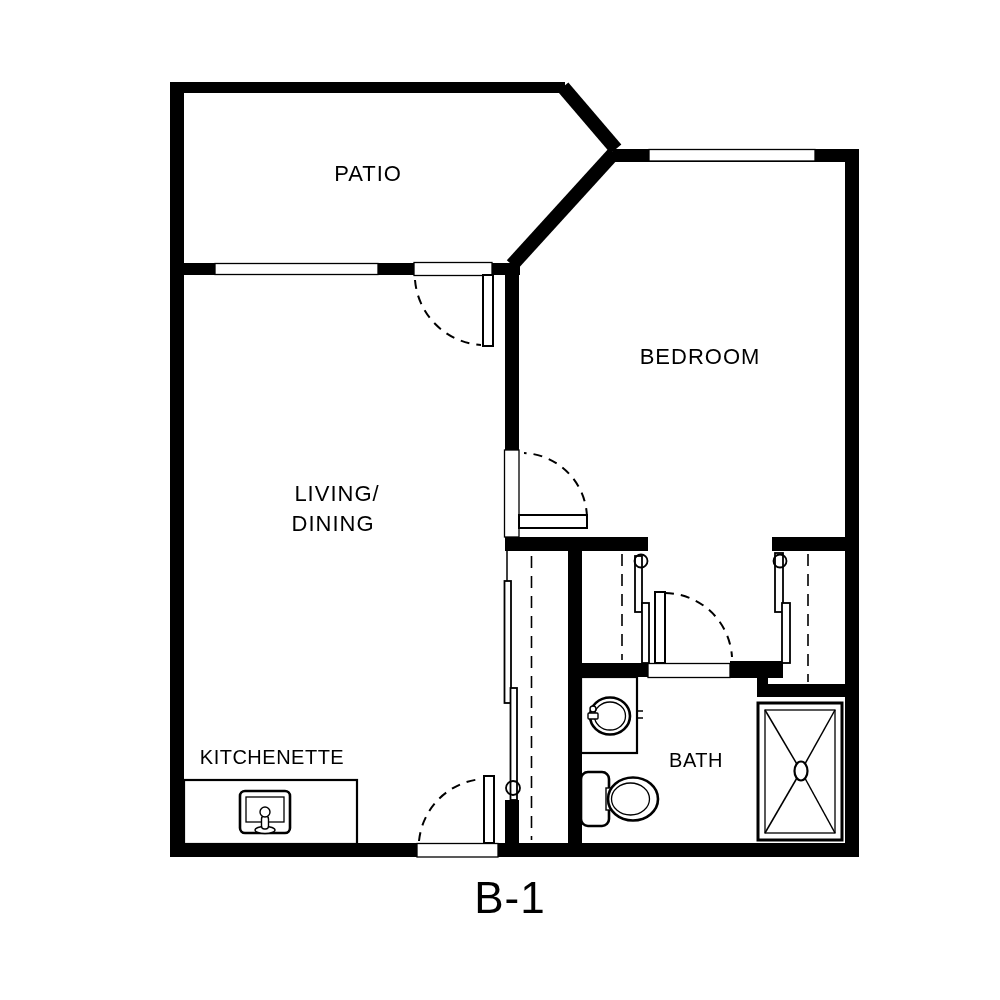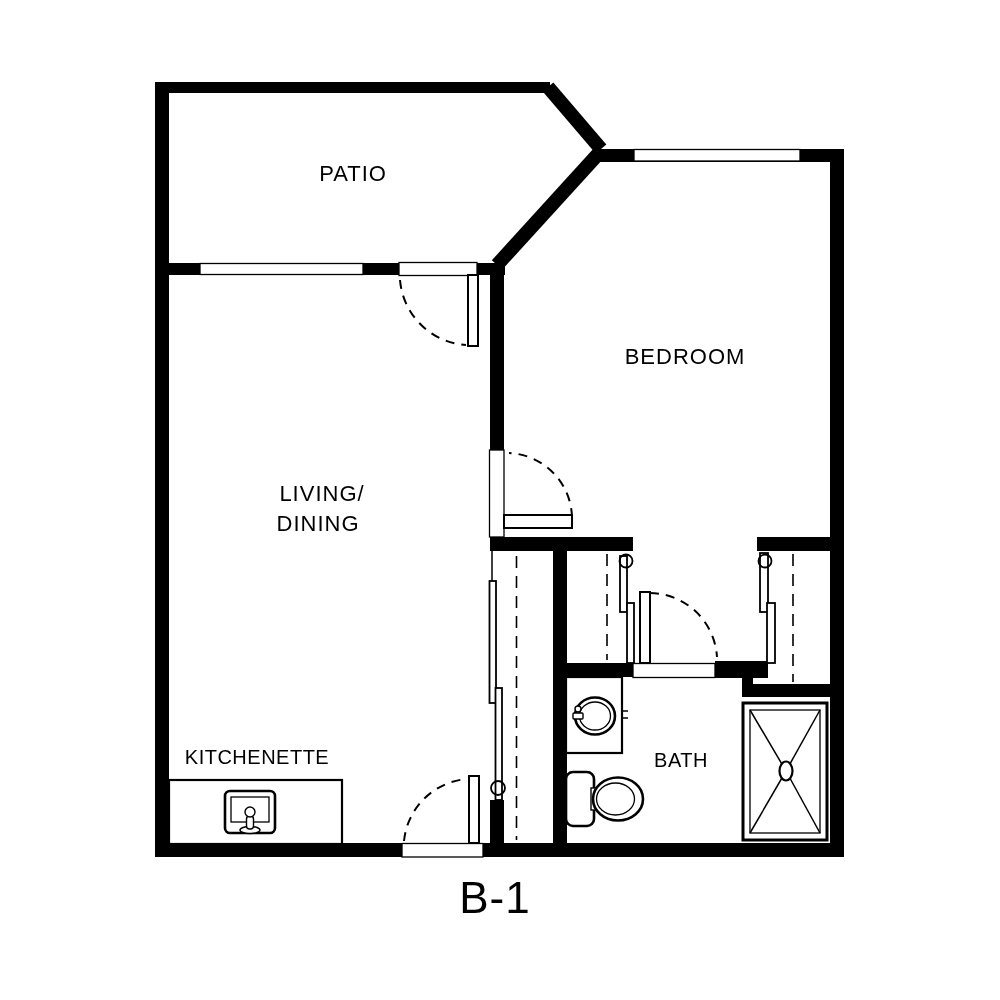--- a/index.html
+++ b/index.html
@@ -1,17 +1,17 @@
 <!DOCTYPE html>
 <html style="--wall: #000000; --bg: #ffffff;"><head>
 <meta charset="utf-8">
 <style>
   :root { --wall:#000000; --bg:#ffffff; }
   html,body { margin:0; padding:0; background:var(--bg); }
-  .stage { width:824px; height:1000px; background:var(--bg); position:relative; }
+  .stage { width:824px; height:1000px; background:var(--bg); position:relative;margin-left:15px; }
   svg { display:block; }
   .wall   { fill:var(--wall); }
   .awall  { stroke:var(--wall); stroke-width:14; }
   .win    { fill:var(--bg); stroke:var(--wall); stroke-width:1.3; }
   .leaf   { fill:var(--bg); stroke:var(--wall); stroke-width:2; }
   .arc    { fill:none; stroke:var(--wall); stroke-width:2; stroke-dasharray:9 7; }
   .panel  { fill:var(--bg); stroke:var(--wall); stroke-width:1.8; }
   .ring   { fill:none; stroke:var(--wall); stroke-width:1.8; }
   .rod    { stroke:var(--wall); stroke-width:1.6; stroke-dasharray:12 8; }
   .jamb   { stroke:var(--wall); stroke-width:1.5; }

